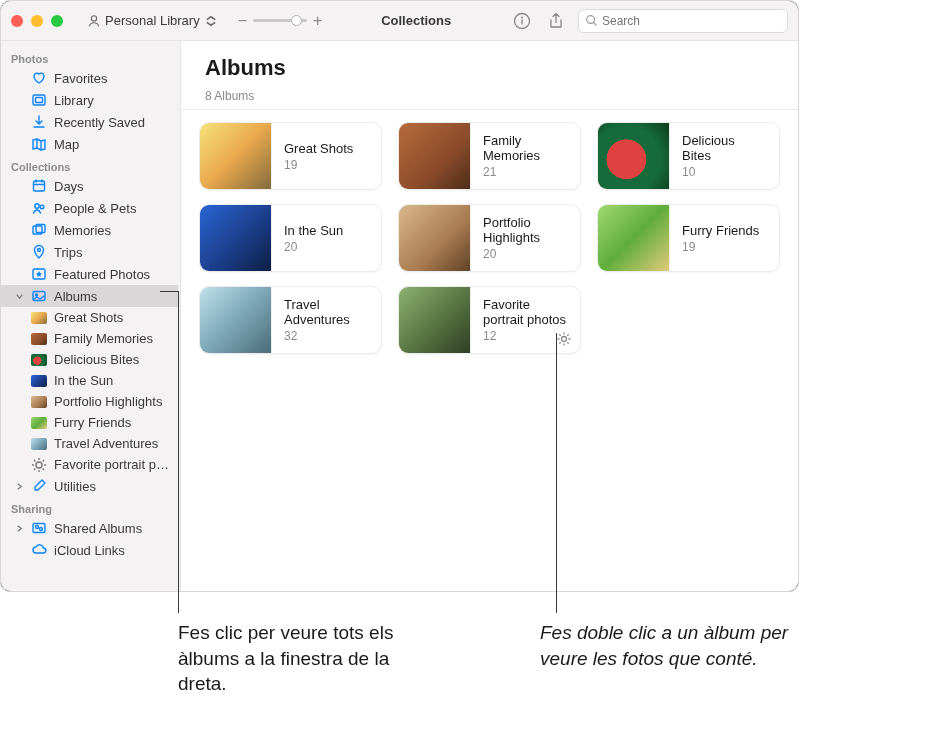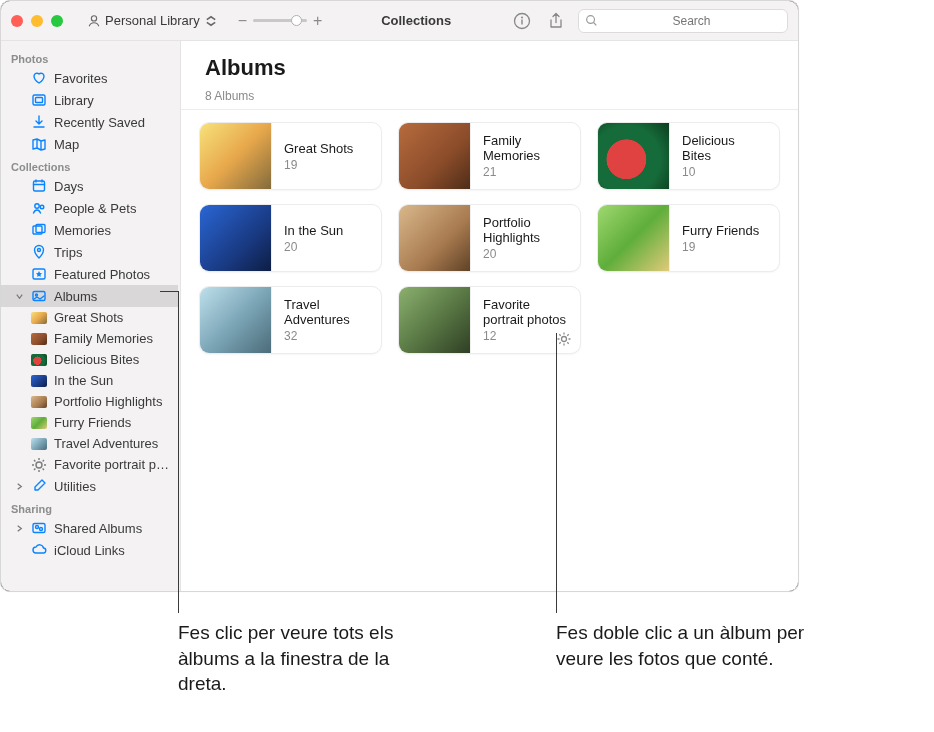--- a/index.html
+++ b/index.html
@@ -65,21 +65,21 @@
 .tb-iconbtn {
   width: 24px; height: 24px; display: flex; align-items: center; justify-content: center;
   color: #888;
 }
 .search {
   display: flex; align-items: center; gap: 4px;
   background: #fff; border: 1px solid #dcdcdc; border-radius: 6px;
   padding: 2px 6px; width: 210px; height: 24px;
 }
 .search input {
-  border: none; outline: none; font-size: 12px; flex: 1; background: transparent; color: #555; text-align: center;
+  border: none; outline: none; font-size: 12px; flex: 1; background: transparent; color: #555;
 }
 .body {
   flex: 1; display: flex; overflow: hidden;
 }
 .sidebar {
   width: 180px; background: #f4f2f3; border-right: 1px solid #e4e4e4;
   overflow-y: auto; padding: 6px 2px 10px 0; font-size: 13px;
 }
 .sb-section-label {
   font-size: 11px; color: #8d8d8d; font-weight: 600;
@@ -511,13 +511,13 @@
         </div>
     </div>
   </div>
 </div>
 
 <div class="callout-horiz" style="left:160px; top:291px; width:18px;"></div>
 <div class="callout-line" style="left:178px; top:291px; height:322px;"></div>
 <div class="callout-text" style="left:178px; top:620px;">Fes clic per veure tots els àlbums a la finestra de la dreta.</div>
 
 <div class="callout-line" style="left:556px; top:333px; height:280px;"></div>
-<div class="callout-text" style="left:556px; top:620px;">Fes doble clic a un àlbum per veure les fotos que conté.</div>
+<div class="callout-text" style="left:540px; top:620px;font-style:italic;">Fes doble clic a un àlbum per veure les fotos que conté.</div>
 
 </body></html>

